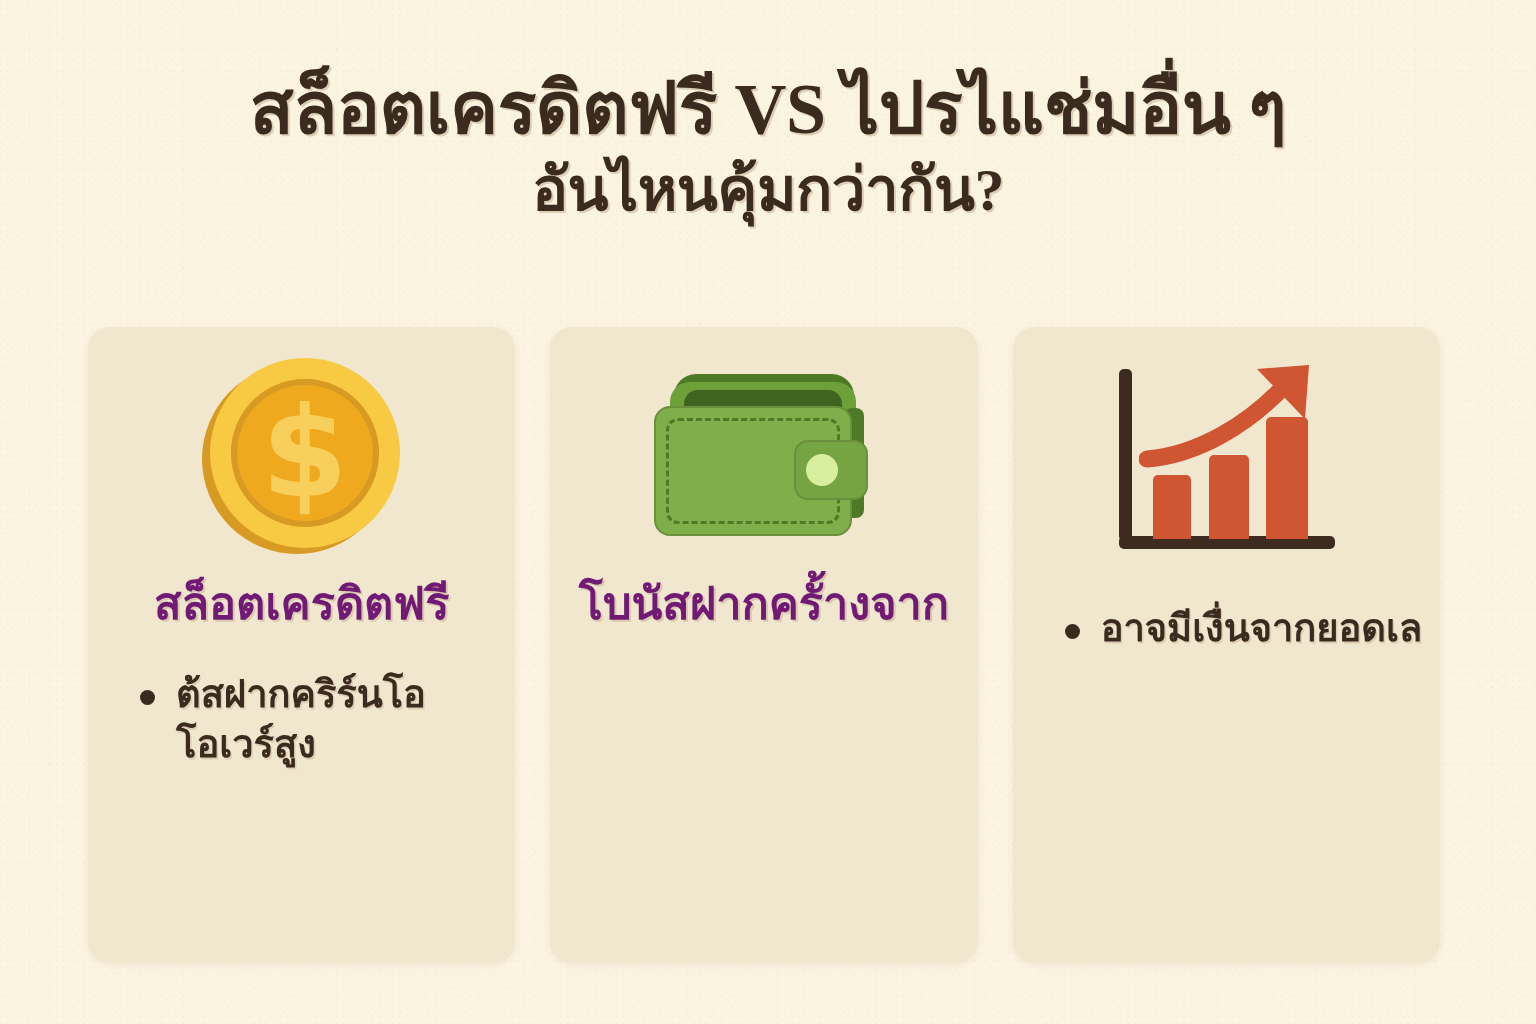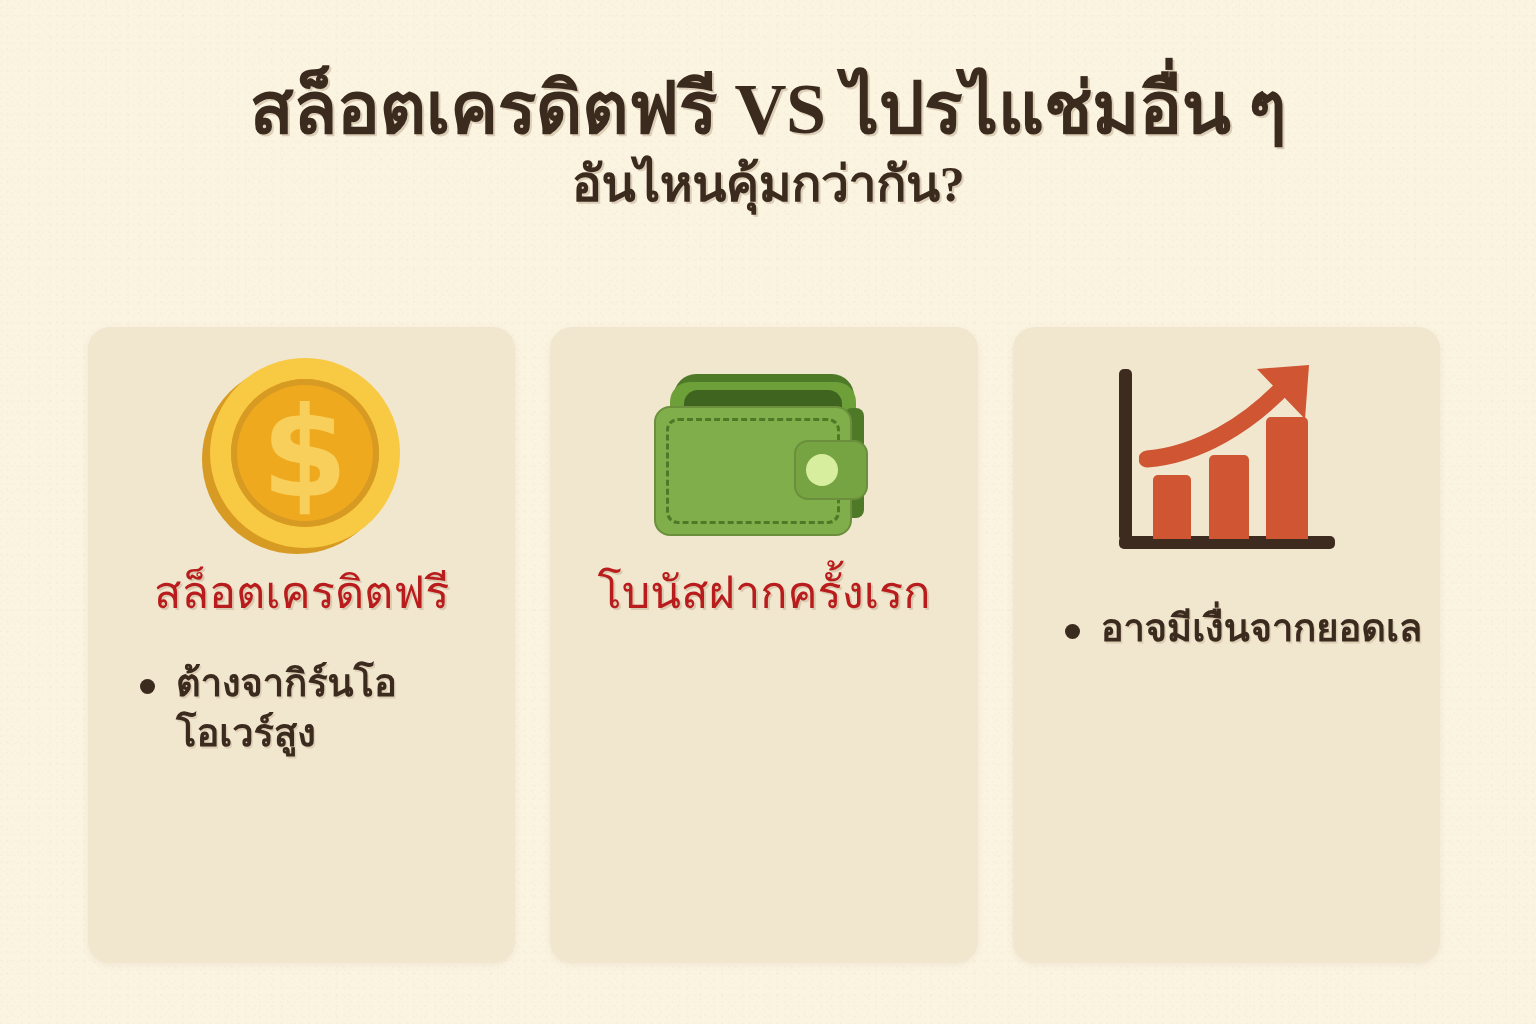--- a/index.html
+++ b/index.html
@@ -42,21 +42,21 @@
   }
   .title-line {
     color: #3B2A1E;
     font-weight: 700;
     font-size: 72px;
     line-height: 1.22;
     letter-spacing: -0.5px;
     white-space: nowrap;
     text-shadow: 2px 2px 0 rgba(150,120,85,.30);
   }
-  .title-line.l2 { font-size: 50px; }
+  .title-line.l2 { font-size: 60px; }
 
   
   .cards {
     position: absolute;
     top: 327px;
     left: 88px;
     width: 1352px;
     height: 636px;
     display: flex;
     gap: 35px;
@@ -82,27 +82,27 @@
   
   .icon-wrap {
     height: 210px;
     display: flex;
     align-items: center;
     justify-content: center;
     width: 100%;
   }
 
   .card-heading {
-    color: #b91c1c;
-    font-weight: 400;
+    color: #701a75;
+    font-weight: 700;
     font-size: 45px;
     line-height: 1.1;
     white-space: nowrap;
     text-shadow: 2px 2px 0 rgba(150,120,85,.26);
-    margin-top: 5px;
+    margin-top: 16px;
   }
 
   .bullets {
     margin-top: 40px;
     width: 100%;
     padding: 0 0 0 46px;
     list-style: none;
   }
   .bullets li {
     position: relative;
@@ -240,41 +240,41 @@
       <div class="icon-wrap">
         <div class="coin">
           <div class="edge"></div>
           <div class="face"></div>
           <div class="rim"></div>
           <div class="dollar">$</div>
         </div>
       </div>
       <div class="card-heading">สล็อตเครดิตฟรี</div>
       <ul class="bullets">
-        <li>ต้างจากิร์นโอ
+        <li>ต้สฝากคริร์นโอ
 โอเวร์สูง</li>
       </ul>
     </div>
   </div>
 
   <div class="card">
     <div class="card-inner">
       <div class="icon-wrap">
         <div class="wallet">
           <div class="back2"></div>
           <div class="back1"></div>
           <div class="flapdark"></div>
           <div class="side"></div>
           <div class="front"></div>
           <div class="stitch"></div>
           <div class="clasp"></div>
           <div class="stud"></div>
         </div>
       </div>
-      <div class="card-heading">โบนัสฝากครั้งเรก</div>
+      <div class="card-heading">โบนัสฝากครั้างจาก</div>
     </div>
   </div>
 
   <div class="card">
     <div class="card-inner">
       <div class="icon-wrap">
         <div class="barchart">
           <div class="axis-v"></div>
           <div class="axis-h"></div>
           <div class="bar b1"></div>

